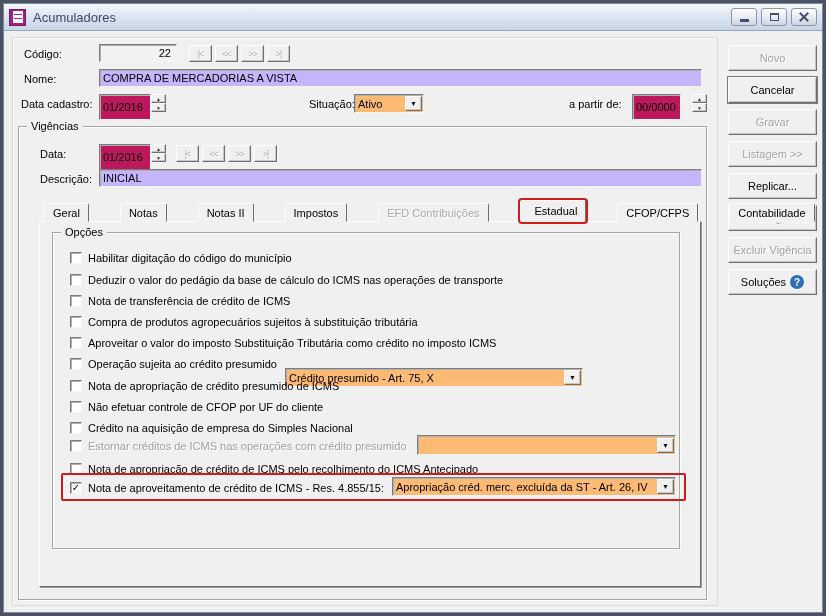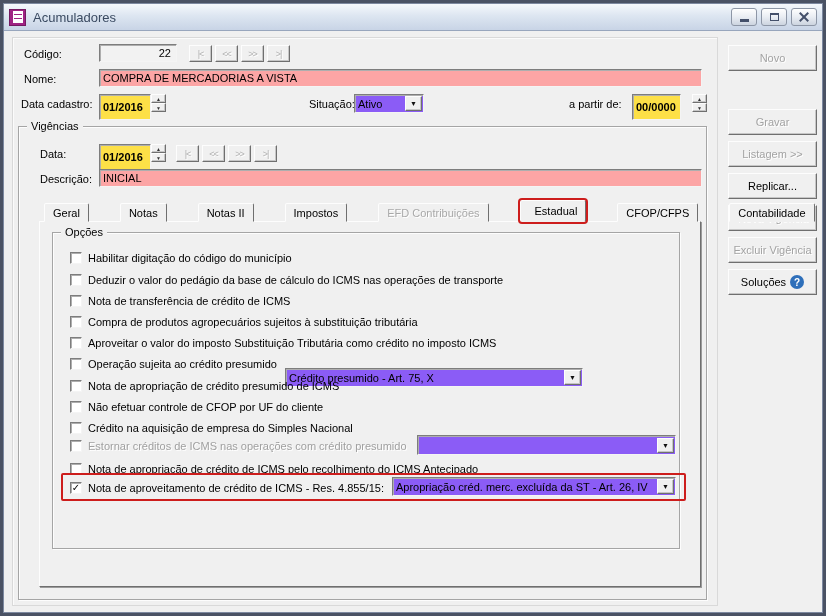--- a/index.html
+++ b/index.html
@@ -35,42 +35,42 @@
   .glyph-close::before,.glyph-close::after{content:"";position:absolute;left:4px;top:-1px;
     width:2px;height:12px;background:#44506a;}
   .glyph-close::before{transform:rotate(45deg);}
   .glyph-close::after{transform:rotate(-45deg);}
   
   .client{position:absolute;left:1px;top:29px;right:1px;bottom:1px;font-size:11px;color:#000;}
   .lbl{position:absolute;white-space:nowrap;}
   .panelA{position:absolute;left:8px;top:5px;width:706px;height:569px;
     border:1px solid #d9d9d9;box-shadow:inset 1px 1px 0 #fbfbfb;}
   
-  .tb{position:absolute;background:#fca5a5;height:18px;
+  .tb{position:absolute;background:#c4b5fd;height:18px;
     border:1px solid;border-color:#7d7d7d #f4f4f4 #f4f4f4 #7d7d7d;
     box-shadow:inset 1px 1px 0 #aeaeae;
     display:flex;align-items:center;padding:0 3px;white-space:nowrap;overflow:hidden;}
   .tb.gray{background:#f2f2f2;justify-content:flex-end;padding-right:5px;}
   
   .raised{background:#f0f0f0;border:1px solid;border-color:#fdfdfd #6f6f6f #6f6f6f #fdfdfd;
     box-shadow:inset -1px -1px 0 #c6c6c6;}
   
   .navgrp{position:absolute;display:flex;gap:3px;}
   .navbtn{width:23px;height:17px;display:flex;align-items:center;justify-content:center;
     font-size:9px;letter-spacing:-1px;color:#b2b2b2;text-shadow:1px 1px 0 #fff;}
   
   .spin{position:absolute;display:flex;height:18px;}
-  .spin .tbx{background:#fde047;border:1px solid;border-color:#7d7d7d #f4f4f4 #f4f4f4 #7d7d7d;
-    box-shadow:inset 1px 1px 0 #aeaeae;display:flex;align-items:center;padding:12px 3px;font-weight:bold;}
+  .spin .tbx{background:#be185d;border:1px solid;border-color:#7d7d7d #f4f4f4 #f4f4f4 #7d7d7d;
+    box-shadow:inset 1px 1px 0 #aeaeae;display:flex;align-items:center;padding:12px 3px;}
   .spin .btns{display:flex;flex-direction:column;width:15px;}
   .spin .sb{flex:1;display:flex;align-items:center;justify-content:center;font-size:5px;color:#333;}
   .spin .sb.up::after{content:"▲";}
   .spin .sb.dn::after{content:"▼";}
   
-  .combo{position:absolute;height:19px;background:#8b5cf6;
+  .combo{position:absolute;height:19px;background:#fdba74;
     border:1px solid;border-color:#7d7d7d #f4f4f4 #f4f4f4 #7d7d7d;
     box-shadow:inset 1px 1px 0 #aeaeae;display:flex;align-items:center;}
   .combo .val{flex:1;padding:0 3px;white-space:nowrap;overflow:hidden;}
   .combo .cbtn{width:17px;height:15px;margin-right:1px;display:flex;align-items:center;justify-content:center;}
   .combo .cbtn::after{content:"▼";font-size:7px;color:#111;}
   
   .grp{position:absolute;border:1px solid #a5a5a5;
     box-shadow:inset 1px 1px 0 #fdfdfd,1px 1px 0 #fdfdfd;}
   .grp-legend{position:absolute;top:-7px;left:8px;background:#f0f0f0;padding:0 4px;white-space:nowrap;}
   
@@ -259,20 +259,23 @@
     </div>
     <div class="combo" style="left:388px;top:445px;width:284px;z-index:5;">
       <span class="val">Apropriação créd. merc. excluída da ST - Art. 26, IV</span>
         <span class="cbtn raised"></span>
     </div>
     <div class="redbox" style="left:57px;top:441px;width:625px;height:28px;"></div>
 
     <div class="sbtn raised disabled" style="top:13px;">
         <span>Novo</span>
       </div>
+    <div class="sbtn raised default" style="top:45px;">
+        <span>Cancelar</span>
+      </div>
     <div class="sbtn raised disabled" style="top:77px;">
         <span>Gravar</span>
       </div>
     <div class="sbtn raised disabled" style="top:109px;align-items:center;">
         <span>Listagem &gt;&gt;</span>
       </div>
     <div class="sbtn raised" style="top:141px;">
         <span>Replicar...</span>
       </div>
     <div class="sbtn raised disabled" style="top:173px;">

